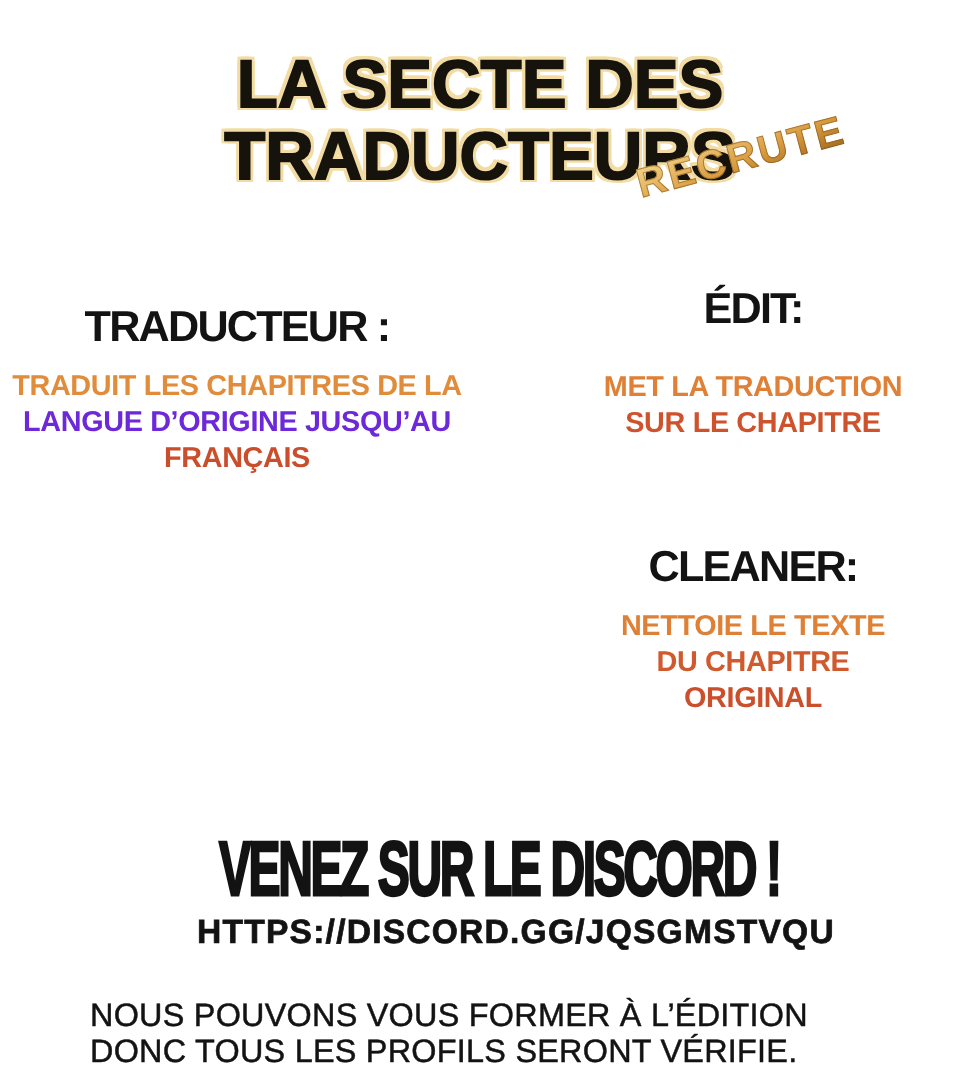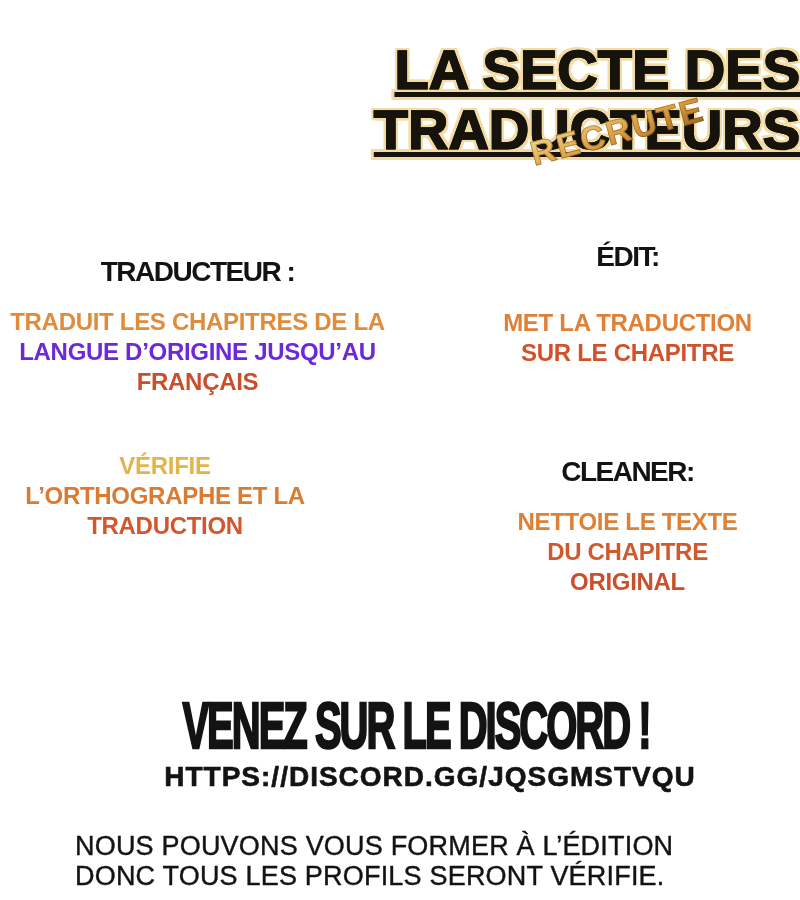--- a/index.html
+++ b/index.html
@@ -15,38 +15,37 @@
     background: #ffffff;
     overflow: hidden;
   }
 
   
   .title {
     position: absolute;
     top: 2px;
     left: 0;
     width: 800px;
-    text-align: right;
+    text-align: center;
     font-size: 56px;
     line-height: 60px;
     font-weight: 700;
     color: var(--title-fill, #16130d);
     -webkit-text-stroke: 1.5px var(--title-fill, #16130d);
     text-shadow:
       -3px -3px 0 var(--title-outline, #f2dca4),
        3px -3px 0 var(--title-outline, #f2dca4),
       -3px  3px 0 var(--title-outline, #f2dca4),
        3px  3px 0 var(--title-outline, #f2dca4),
       -3px  0   0 var(--title-outline, #f2dca4),
        3px  0   0 var(--title-outline, #f2dca4),
        0   -3px 0 var(--title-outline, #f2dca4),
        0    3px 0 var(--title-outline, #f2dca4),
       -2px -3px 0 var(--title-outline, #f2dca4),
        2px  3px 0 var(--title-outline, #f2dca4);
-    text-decoration: underline;
   }
   .title-line { display: block; }
 
   
   .recrute {
     position: absolute;
     left: 505px;
     top: 112px;
     width: 225px;
     text-align: center;
@@ -62,21 +61,21 @@
     -webkit-background-clip: text;
     background-clip: text;
     color: transparent;
     -webkit-text-stroke: 0.8px rgba(122, 74, 14, 0.55);
   }
 
   
   .role { position: absolute; text-align: center; }
   .role-title {
     margin: 0;
-    font-size: 28px;
+    font-size: 36px;
     line-height: 48px;
     font-weight: 700;
     letter-spacing: -1.5px;
     color: var(--ink, #131313);
   }
   .role-lines {
     font-size: 24px;
     line-height: 30px;
     font-weight: 700;
     letter-spacing: -0.3px;
@@ -161,25 +160,20 @@
 
   <section class="role role-edit">
     <h2 class="role-title">ÉDIT:</h2>
     <div class="role-lines">
       <div class="role-line" style="color: rgb(223, 128, 54);">MET LA TRADUCTION</div>
       <div class="role-line" style="color: rgb(206, 83, 44);">SUR LE CHAPITRE</div>
     </div>
   </section>
 
   <section class="role role-checker">
-    <div class="role-lines">
-      <div class="role-line" style="color: rgb(227, 180, 76);">VÉRIFIE</div>
-      <div class="role-line" style="color: rgb(220, 122, 50);">L’ORTHOGRAPHE ET LA</div>
-      <div class="role-line" style="color: rgb(210, 87, 44);">TRADUCTION</div>
-    </div>
   </section>
 
   <section class="role role-cleaner">
     <h2 class="role-title">CLEANER:</h2>
     <div class="role-lines">
       <div class="role-line" style="color: rgb(222, 129, 54);">NETTOIE LE TEXTE</div>
       <div class="role-line" style="color: rgb(208, 90, 45);">DU CHAPITRE</div>
       <div class="role-line" style="color: rgb(204, 79, 43);">ORIGINAL</div>
     </div>
   </section>

